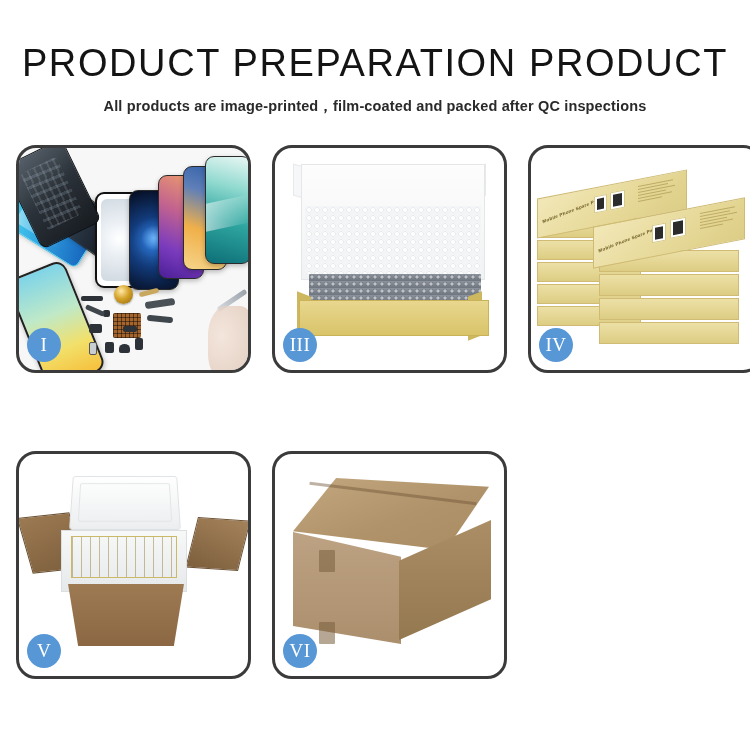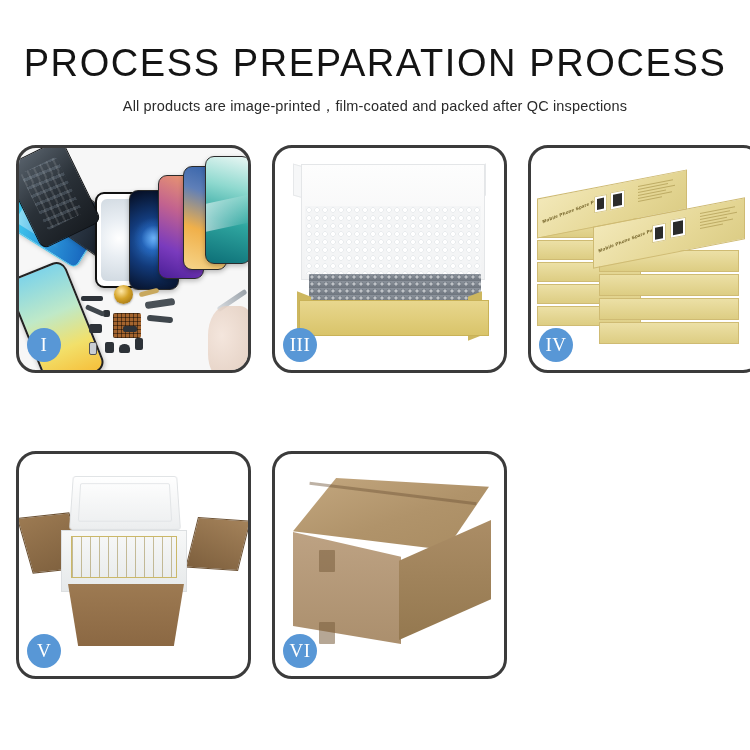--- a/index.html
+++ b/index.html
@@ -13,21 +13,21 @@
 
   
   .header { position: absolute; left: 0; top: 0; width: 750px; text-align: center; }
   .title {
     font-size: 38px; letter-spacing: 1.6px; color: #141414;
     font-weight: 400; line-height: 1; margin-top: 44px;
     font-family: "Liberation Sans", sans-serif;
   }
   .subtitle {
     font-size: 14.5px; color: #2a2a2a; margin-top: 15px;
-    letter-spacing: .15px; font-weight: 400;
+    letter-spacing: .15px; font-weight: 700;
   }
 
   
   .grid {
     position: absolute; left: 16px; top: 145px;
     width: 718px; height: 534px;
     display: grid;
     grid-template-columns: repeat(3, 235px);
     grid-template-rows: repeat(2, 228px);
     column-gap: 21px; row-gap: 78px;
@@ -336,21 +336,21 @@
     position:absolute; width:16px; height:22px;
     background: rgba(122,95,62,.55); border-radius:1px;
   }
 </style>
 </head>
 <body>
 
 <div id="root">
 
   <div class="header">
-    <div class="title">PROCESS PREPARATION PROCESS</div>
+    <div class="title">PRODUCT PREPARATION PRODUCT</div>
     <div class="subtitle">All products are image-printed，film-coated and packed after QC inspections</div>
   </div>
 
   <div class="grid">
 
     <div class="panel p1">
       <div class="stage">
         <div class="phone ph-film"></div>
         <div class="phone ph-dark"></div>
         <div class="phone ph-glass"></div>

